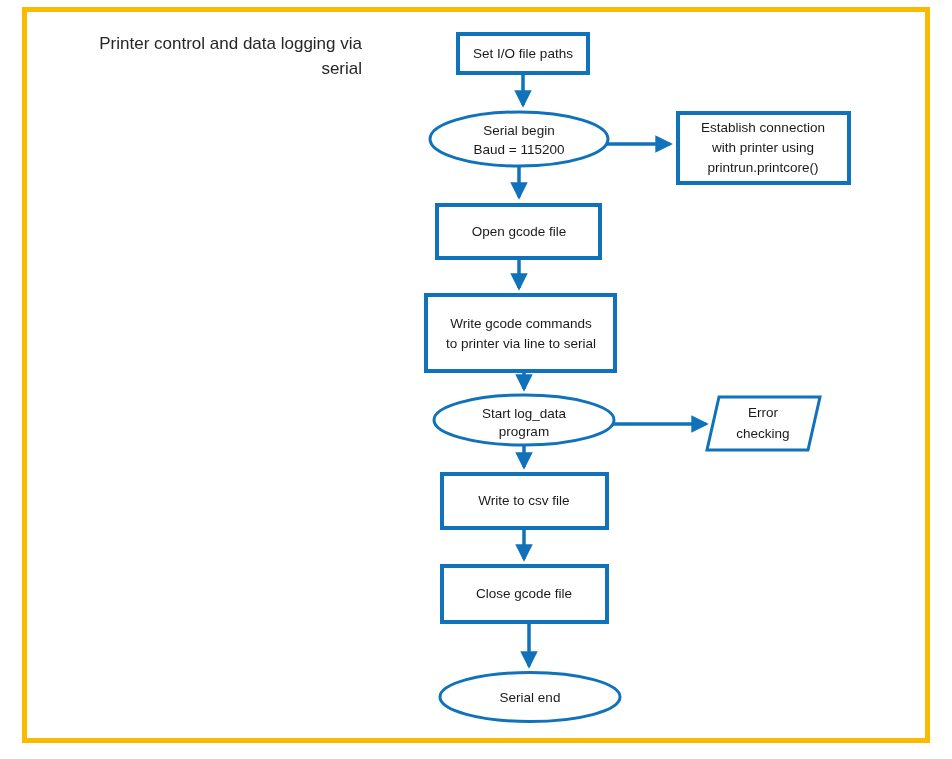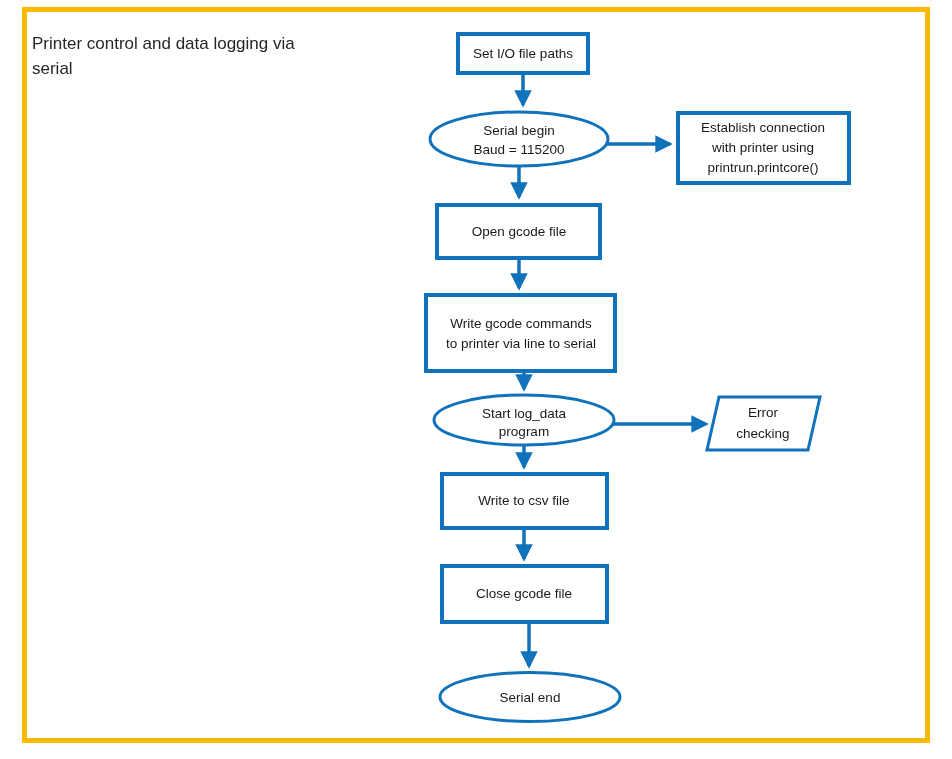--- a/index.html
+++ b/index.html
@@ -10,20 +10,21 @@
   }
   body {
     font-family: "Liberation Sans", "DejaVu Sans", sans-serif;
   }
   #canvas {
     position: relative;
     width: 952px;
     height: 759px;
     background: #ffffff;
     overflow: hidden;
+    text-align: right;
   }
   
   #frame {
     position: absolute;
     left: 22px;
     top: 7px;
     width: 908px;
     height: 736px;
     border: 5px solid #fbb900;
     background: #ffffff;

